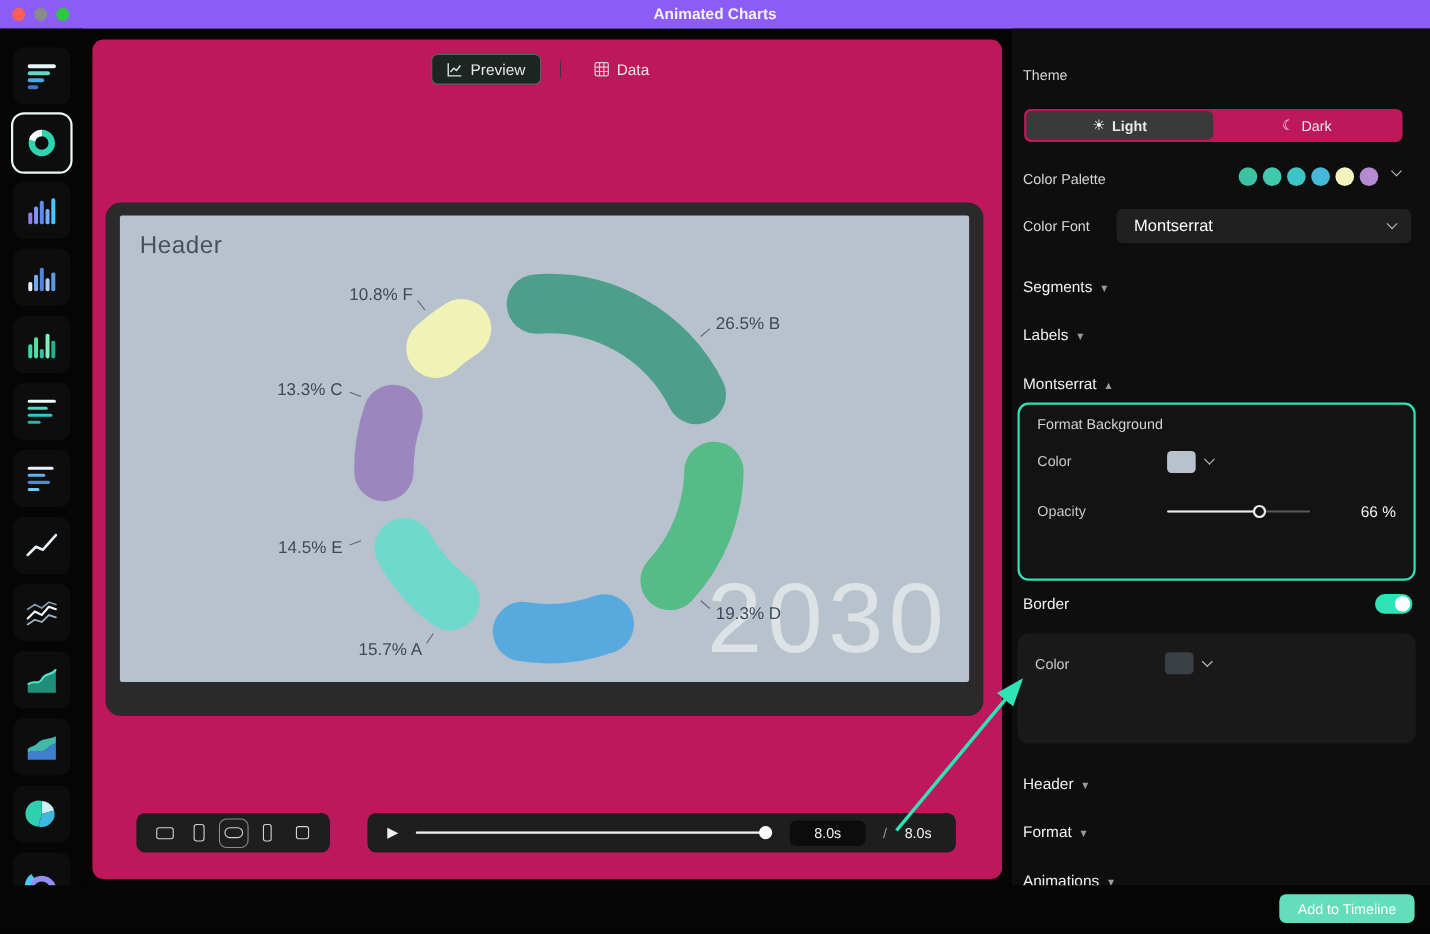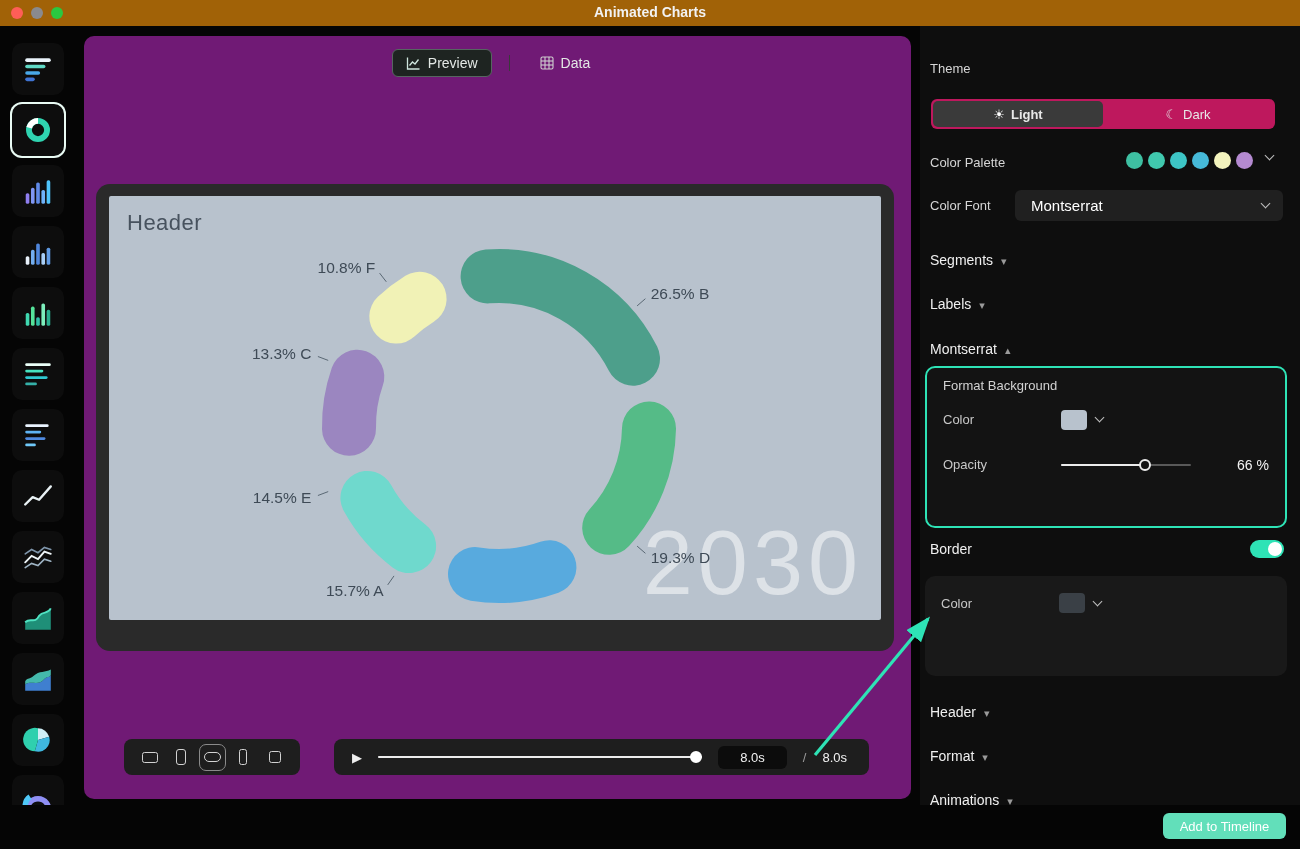--- a/index.html
+++ b/index.html
@@ -1,34 +1,34 @@
 <!DOCTYPE html>
 <html style="--accent: #2ee3b6;"><head>
 <meta charset="utf-8">
 <style>
   *{margin:0;padding:0;box-sizing:border-box}
   html,body{width:1300px;height:849px;background:#000;overflow:hidden;
     font-family:"Liberation Sans","DejaVu Sans",sans-serif;color:#e8e8e8}
   #app{position:relative;width:1300px;height:849px;background:#050505;--accent:#2ee3b6}
 
   
-  .topbar{position:absolute;left:0;top:0;width:100%;height:26px;background:#a16207}
+  .topbar{position:absolute;left:0;top:0;width:100%;height:26px;background:#8b5cf6}
   .lights{position:absolute;left:11px;top:7px;display:flex;gap:8px}
   .light{width:12px;height:12px;border-radius:50%}
   .light.r{background:#ff5e57}.light.y{background:#8a8a8e}.light.g{background:#2bc840}
   .win-title{position:absolute;left:0;right:0;top:4px;text-align:center;font-size:14px;font-weight:bold;color:#f2f2f2}
 
   
   .sidebar{position:absolute;left:0;top:26px;width:75px;height:779px;background:#050505;overflow:hidden}
   #sidebar-list{display:flex;flex-direction:column;align-items:center;gap:9px;padding-top:17px}
   .thumb{width:52px;height:52px;border-radius:10px;background:#0d0d0d;display:flex;align-items:center;justify-content:center;flex:0 0 auto}
   .thumb.selected{box-shadow:0 0 0 2px #e9fbf4}
 
   
-  .main{position:absolute;left:84px;top:36px;width:827px;height:763px;background:#701a75;border-radius:10px}
+  .main{position:absolute;left:84px;top:36px;width:827px;height:763px;background:#be185d;border-radius:10px}
   .tabs{position:absolute;top:13px;left:0;width:100%;display:flex;justify-content:center;align-items:center;gap:17px}
   .tab{display:flex;align-items:center;gap:7px;font-size:14px;color:#e3e8e5;padding:5px 13px}
   .tab.preview{border:1px solid #566660;border-radius:6px;background:#1e2421}
   .tab-divider{width:1px;height:16px;background:#3a3a3a}
 
   .canvas-frame{position:absolute;left:12px;top:148px;width:798px;height:467px;background:#2a2a2a;border-radius:14px;padding:12px 13px 31px 13px}
   .canvas{position:relative;width:772px;height:424px;overflow:hidden;border-radius:2px}
   .canvas-header{position:absolute;left:18px;top:14px;font-size:22px;font-weight:500;color:#47525e;letter-spacing:.5px;z-index:1}
   .watermark{position:absolute;right:18px;bottom:12px;font-size:90px;font-weight:300;line-height:1;letter-spacing:5px;color:rgba(255,255,255,.52);z-index:2}
   #donut-svg{position:absolute;left:0;top:0;z-index:3}

